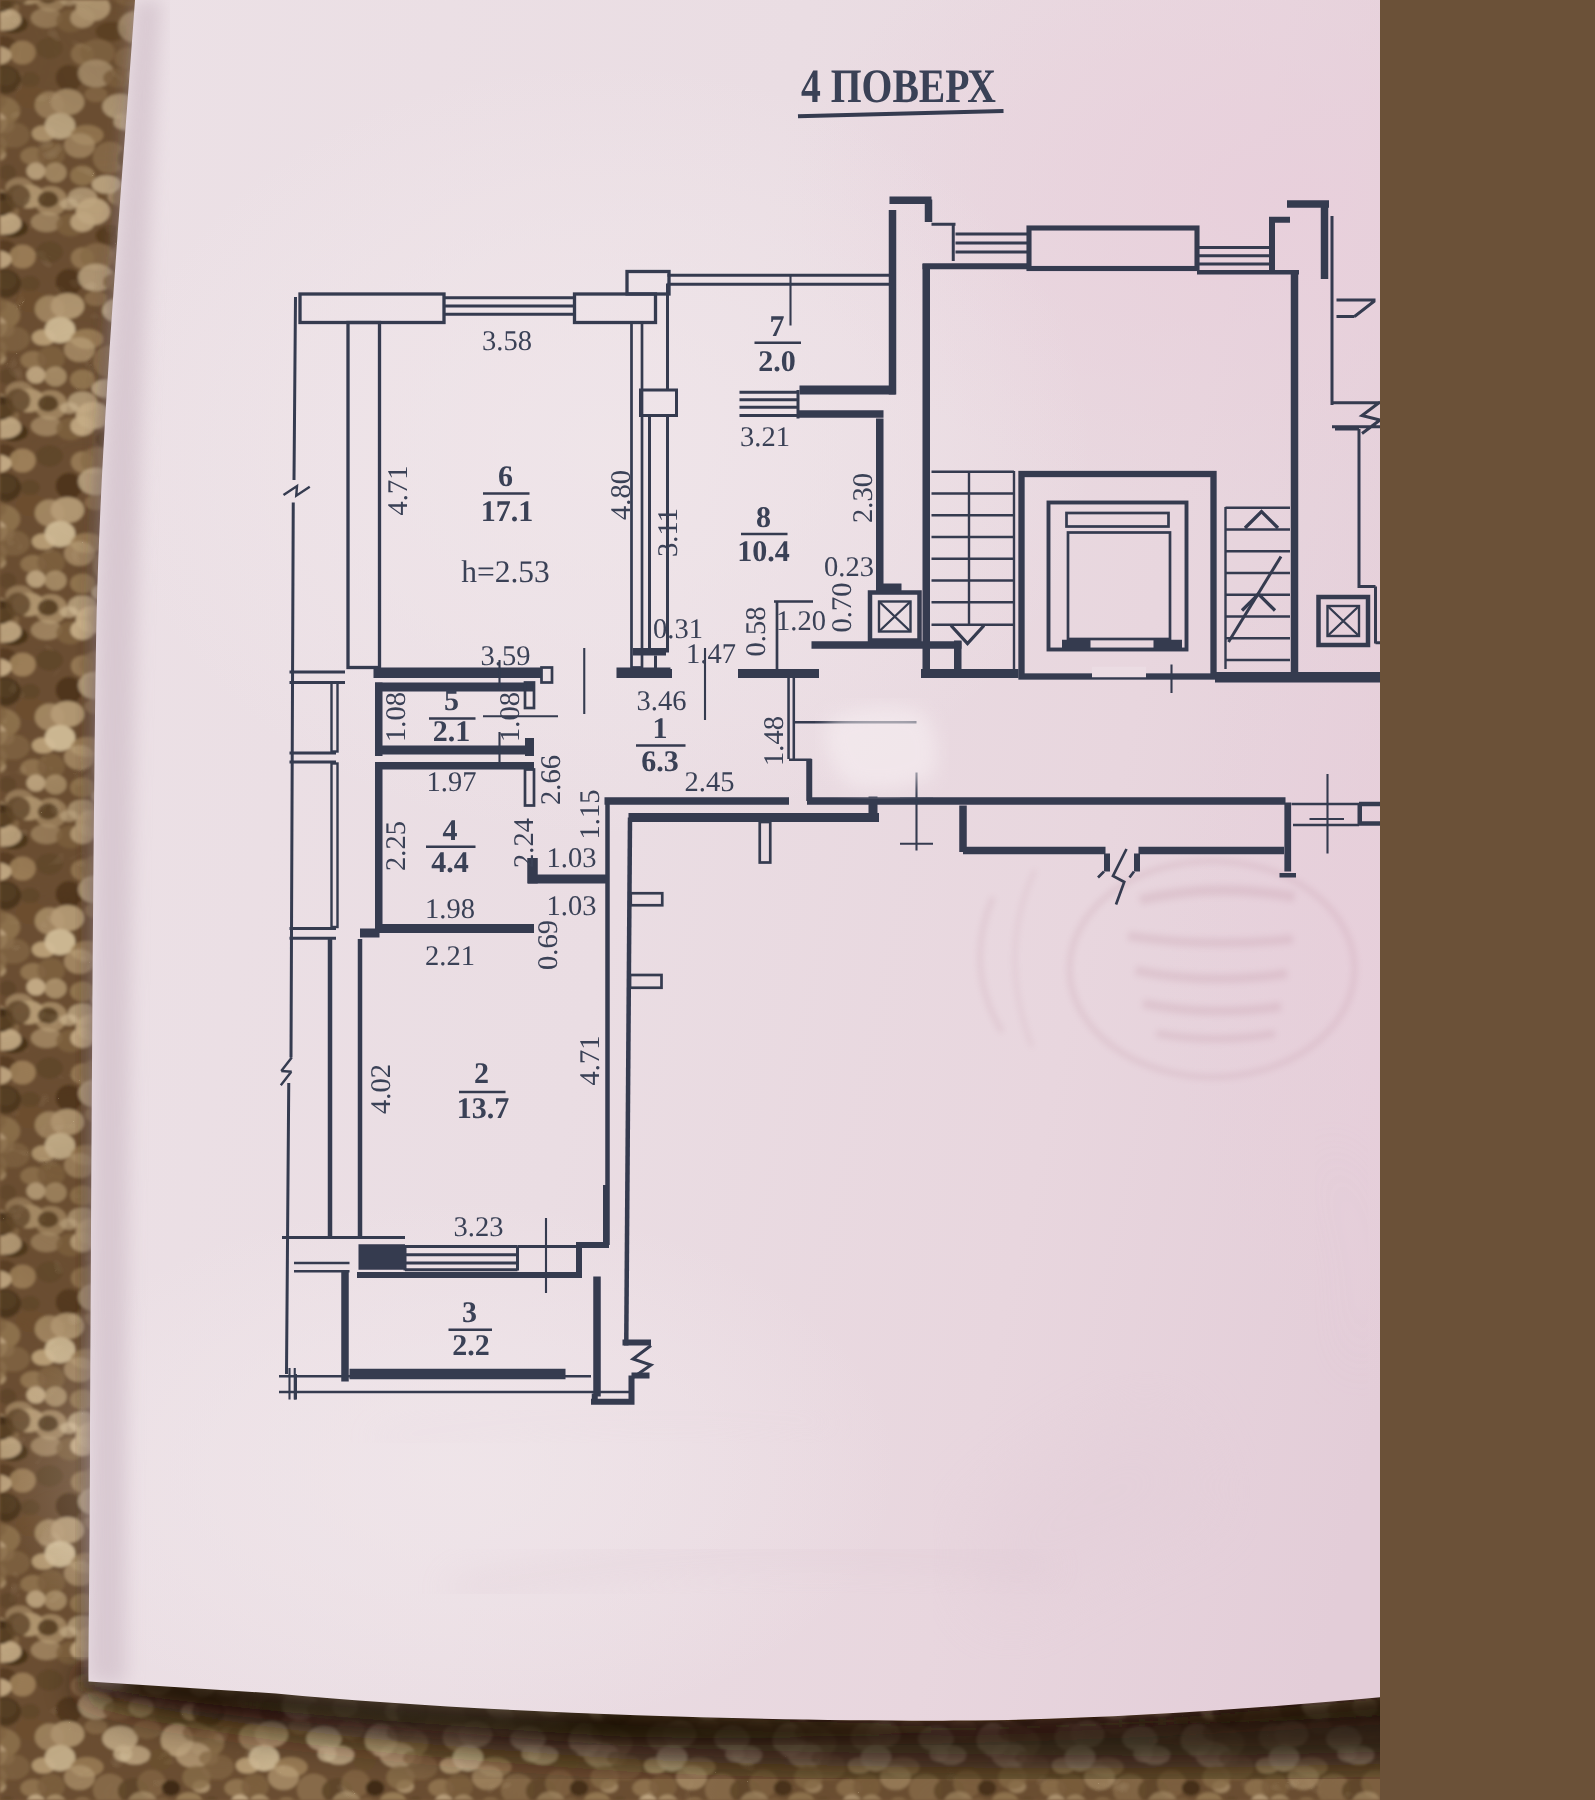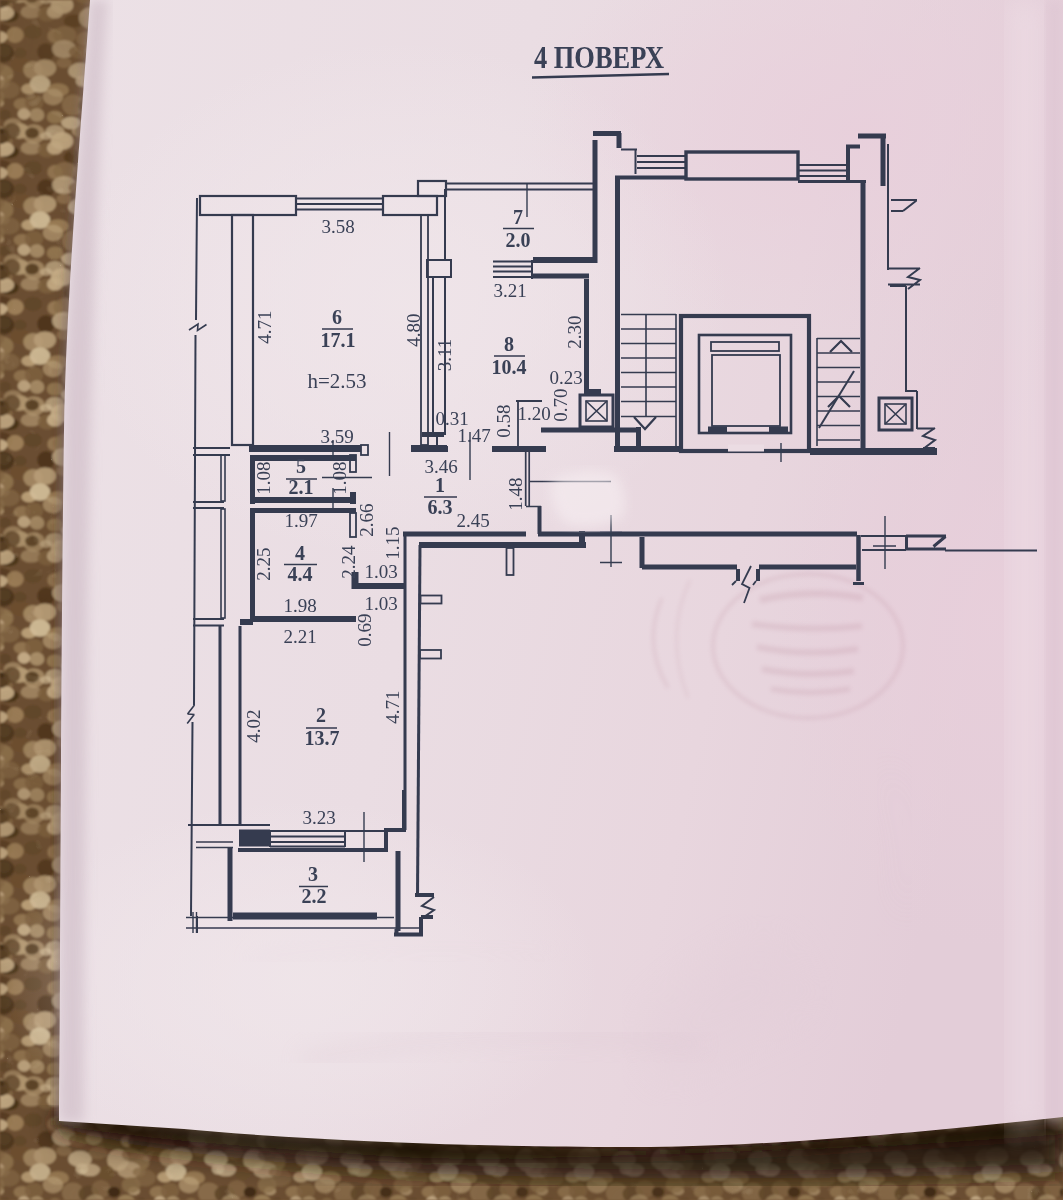--- a/index.html
+++ b/index.html
@@ -1,16 +1,16 @@
 <!DOCTYPE html>
 <html><head>
 <meta charset="utf-8">
 <style>
   html,body{margin:0;padding:0;background:#6b5138;}
-  .wrap{width:1063px;height:1200px;position:relative;overflow:hidden;}
+  .wrap{width:920px;height:1200px;position:relative;overflow:hidden;}
   text{font-family:"Liberation Serif", serif; fill:#3a4156;}
   .dim{font-size:19px;}
   .lbl{font-size:20px;font-weight:bold;}
 </style>
 </head>
 <body>
 <div class="wrap">
 <svg width="1063" height="1200" viewBox="0 0 1063 1200" xmlns="http://www.w3.org/2000/svg">
 <defs>
   <pattern id="loops" x="0" y="0" width="136" height="136" patternUnits="userSpaceOnUse">

